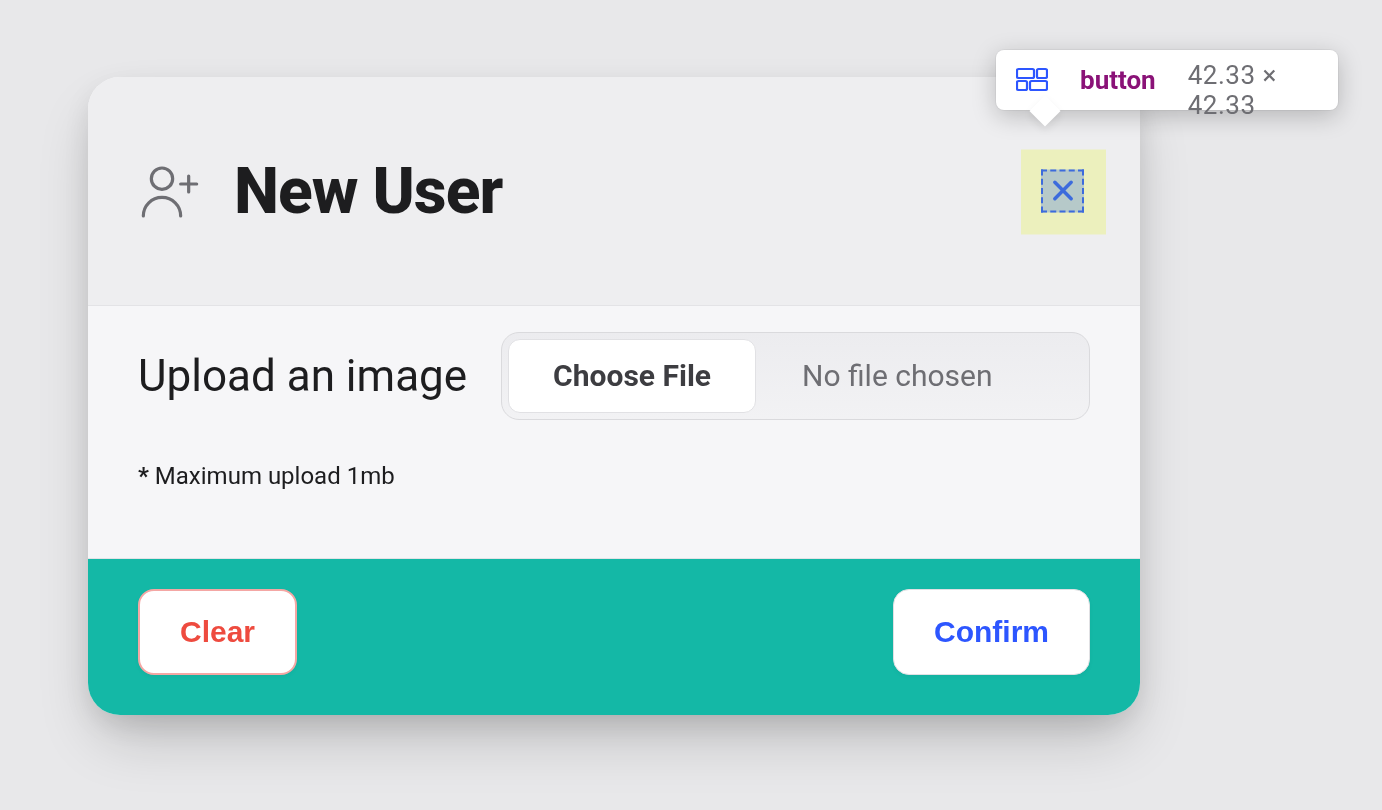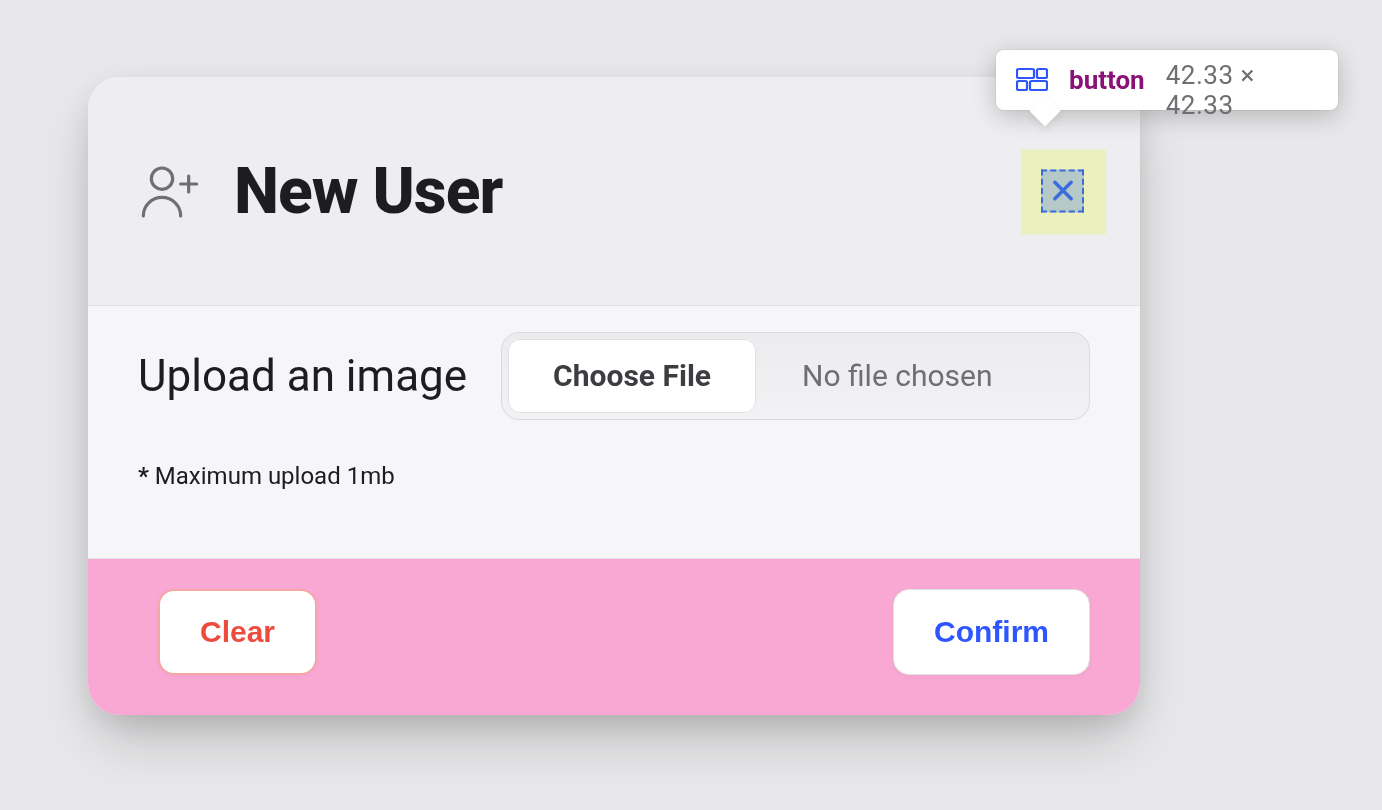--- a/index.html
+++ b/index.html
@@ -145,25 +145,25 @@
     margin-top: 42px;
     font-size: 24px;
     color: #1d1d1f;
   }
   .hint .star { font-weight: 700; }
 
   
   .card-footer {
     display: flex;
     align-items: center;
-    padding: 30px 50px 40px 70px;
+    padding: 30px 50px 40px 50px;
     gap: 28px;
     border-bottom-left-radius: 32px;
     border-bottom-right-radius: 32px;
-    background: #f9a8d4;
+    background: #14b8a6;
   }
   .btn {
     height: 86px;
     padding: 0 40px;
     border-radius: 16px;
     font-size: 30px;
     font-weight: 700;
     cursor: pointer;
     background: #ffffff;
     border: 1px solid #e0e0e3;
@@ -180,21 +180,21 @@
   
   .tooltip {
     position: absolute;
     left: 996px; top: 50px;
     width: 342px; height: 60px;
     background: #ffffff;
     border-radius: 8px;
     box-shadow: 0 6px 24px rgba(0,0,0,0.22), 0 0 0 1px rgba(0,0,0,0.04);
     display: flex;
     align-items: center;
-    gap: 21px;
+    gap: 32px;
     padding: 0 20px;
     font-size: 26px;
   }
   .tooltip::after {
     content: "";
     position: absolute;
     left: 38px; bottom: -12px;
     width: 22px; height: 22px;
     background: #ffffff;
     transform: rotate(45deg);

